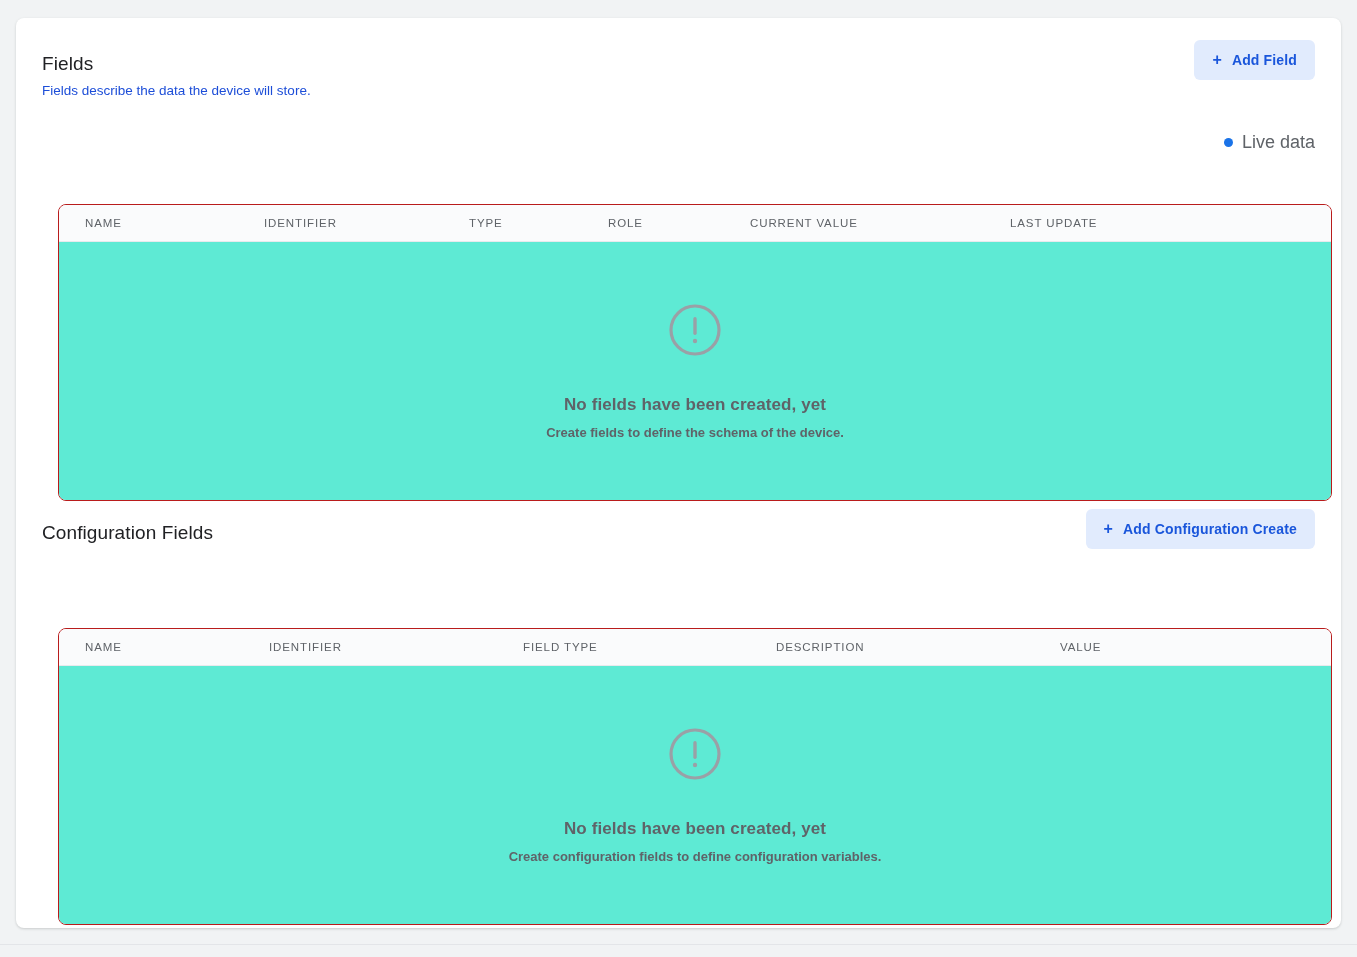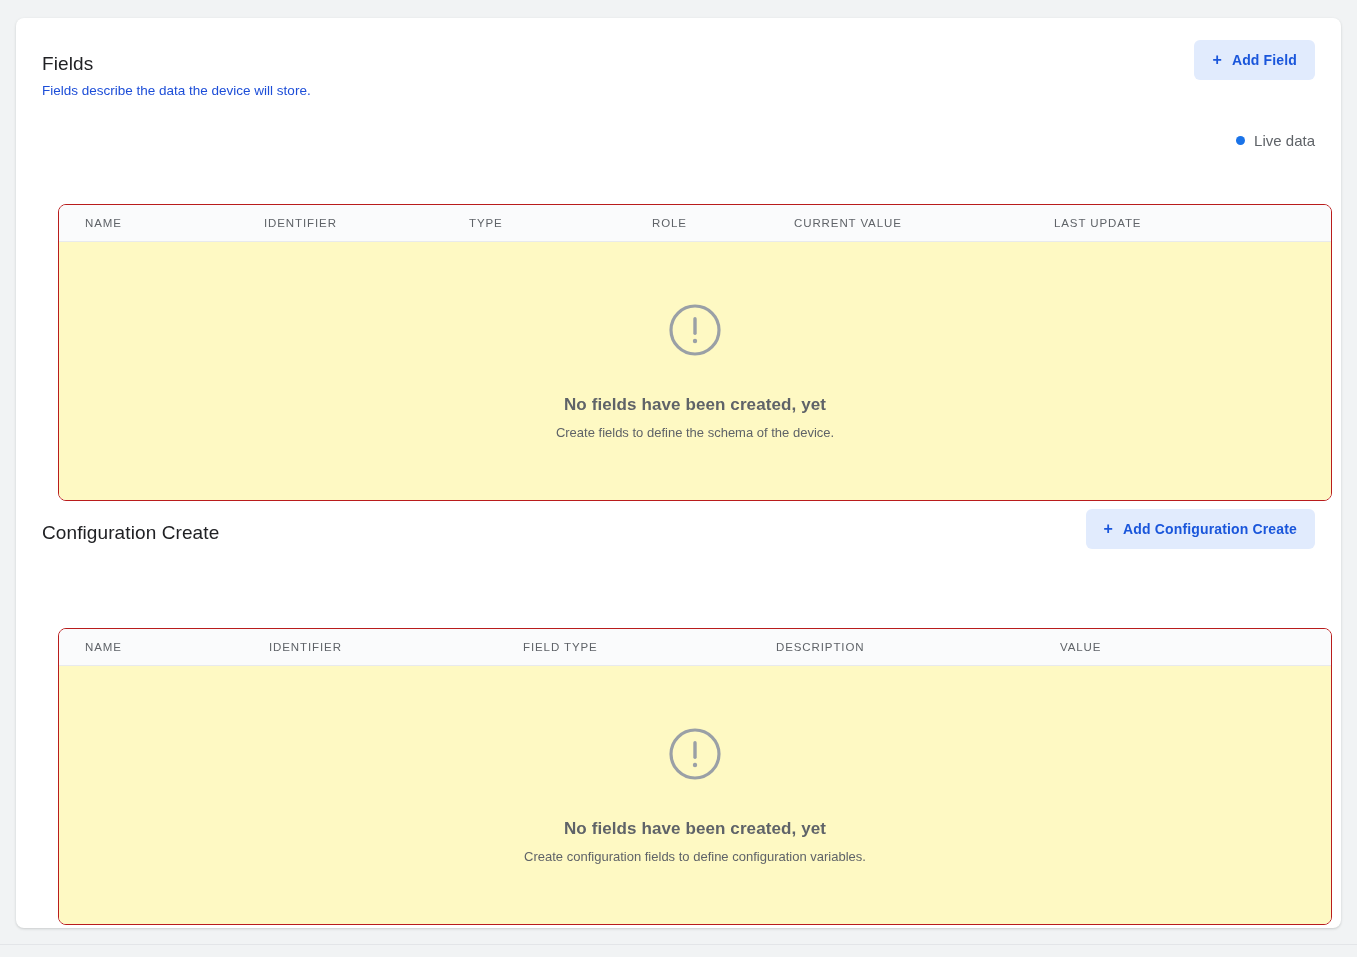--- a/index.html
+++ b/index.html
@@ -101,21 +101,21 @@
   }
 
   
   .live-data {
     position: absolute;
     right: 26px;
     top: 80px;
     display: flex;
     align-items: center;
     gap: 9px;
-    font-size: 15px;
+    font-size: 18px;
     color: #5f6368;
     white-space: nowrap;
   }
   .live-dot {
     width: 9px;
     height: 9px;
     border-radius: 50%;
     background: #1a73e8;
     display: inline-block;
   }
@@ -144,21 +144,21 @@
     letter-spacing: 0.9px;
     text-transform: uppercase;
     font-weight: 400;
     white-space: nowrap;
     box-sizing: border-box;
     padding-left: 0;
   }
 
   .table-body {
     position: relative;
-    background: #fef9c3;
+    background: #5eead4;
   }
 
   .empty-state {
     position: absolute;
     left: 0;
     right: 0;
     top: 0;
     bottom: 0;
     display: flex;
     flex-direction: column;
@@ -176,21 +176,21 @@
     color: #5f6368;
     font-weight: 700;
     letter-spacing: 0.1px;
     line-height: 22px;
     margin-bottom: 8px;
     text-align: center;
   }
   .empty-sub {
     font-size: 13px;
     color: #5f6368;
-    font-weight: 400;
+    font-weight: 700;
     line-height: 18px;
     text-align: center;
   }
 
   .bottom-divider {
     position: absolute;
     left: 0;
     right: 0;
     top: 944px;
     height: 1px;
@@ -216,41 +216,41 @@
       <div class="live-data">
         <span class="live-dot"></span>
         <span>Live data</span>
       </div>
 
       <div class="table-wrap" style="top:152px; height:297px;">
         <div class="table-head">
           <div class="th" style="width:205px; padding-left:26px;">NAME</div>
           <div class="th" style="width:205px;">IDENTIFIER</div>
           <div class="th" style="width:139px;">TYPE</div>
-          <div class="th" style="width:142px;margin-left:44px;">ROLE</div>
+          <div class="th" style="width:142px;">ROLE</div>
           <div class="th" style="width:260px;">CURRENT VALUE</div>
           <div class="th" style="flex:1;">LAST UPDATE</div>
         </div>
         <div class="table-body" style="height:260px;">
           <div class="empty-state">
             <svg class="empty-icon" viewBox="0 0 56 56">
               <circle cx="28" cy="28" r="24" fill="none" stroke="#9aa0a6" stroke-width="3.2"></circle>
               <rect x="26.3" y="15" width="3.4" height="18" rx="1.7" fill="#9aa0a6"></rect>
               <circle cx="28" cy="39" r="2.2" fill="#9aa0a6"></circle>
             </svg>
             <div class="empty-title">No fields have been created, yet</div>
             <div class="empty-sub">Create fields to define the schema of the device.</div>
           </div>
         </div>
       </div>
     </div>
 
     <div class="section section-config">
       <div class="section-head">
-        <div class="section-title">Configuration Create</div>
+        <div class="section-title">Configuration Fields</div>
         <button class="btn-tonal">
           <span class="plus">+</span>
           <span>Add Configuration Create</span>
         </button>
       </div>
 
       <div class="table-wrap" style="top:107px; height:297px;">
         <div class="table-head">
           <div class="th" style="width:210px; padding-left:26px;">NAME</div>
           <div class="th" style="width:254px;">IDENTIFIER</div>

